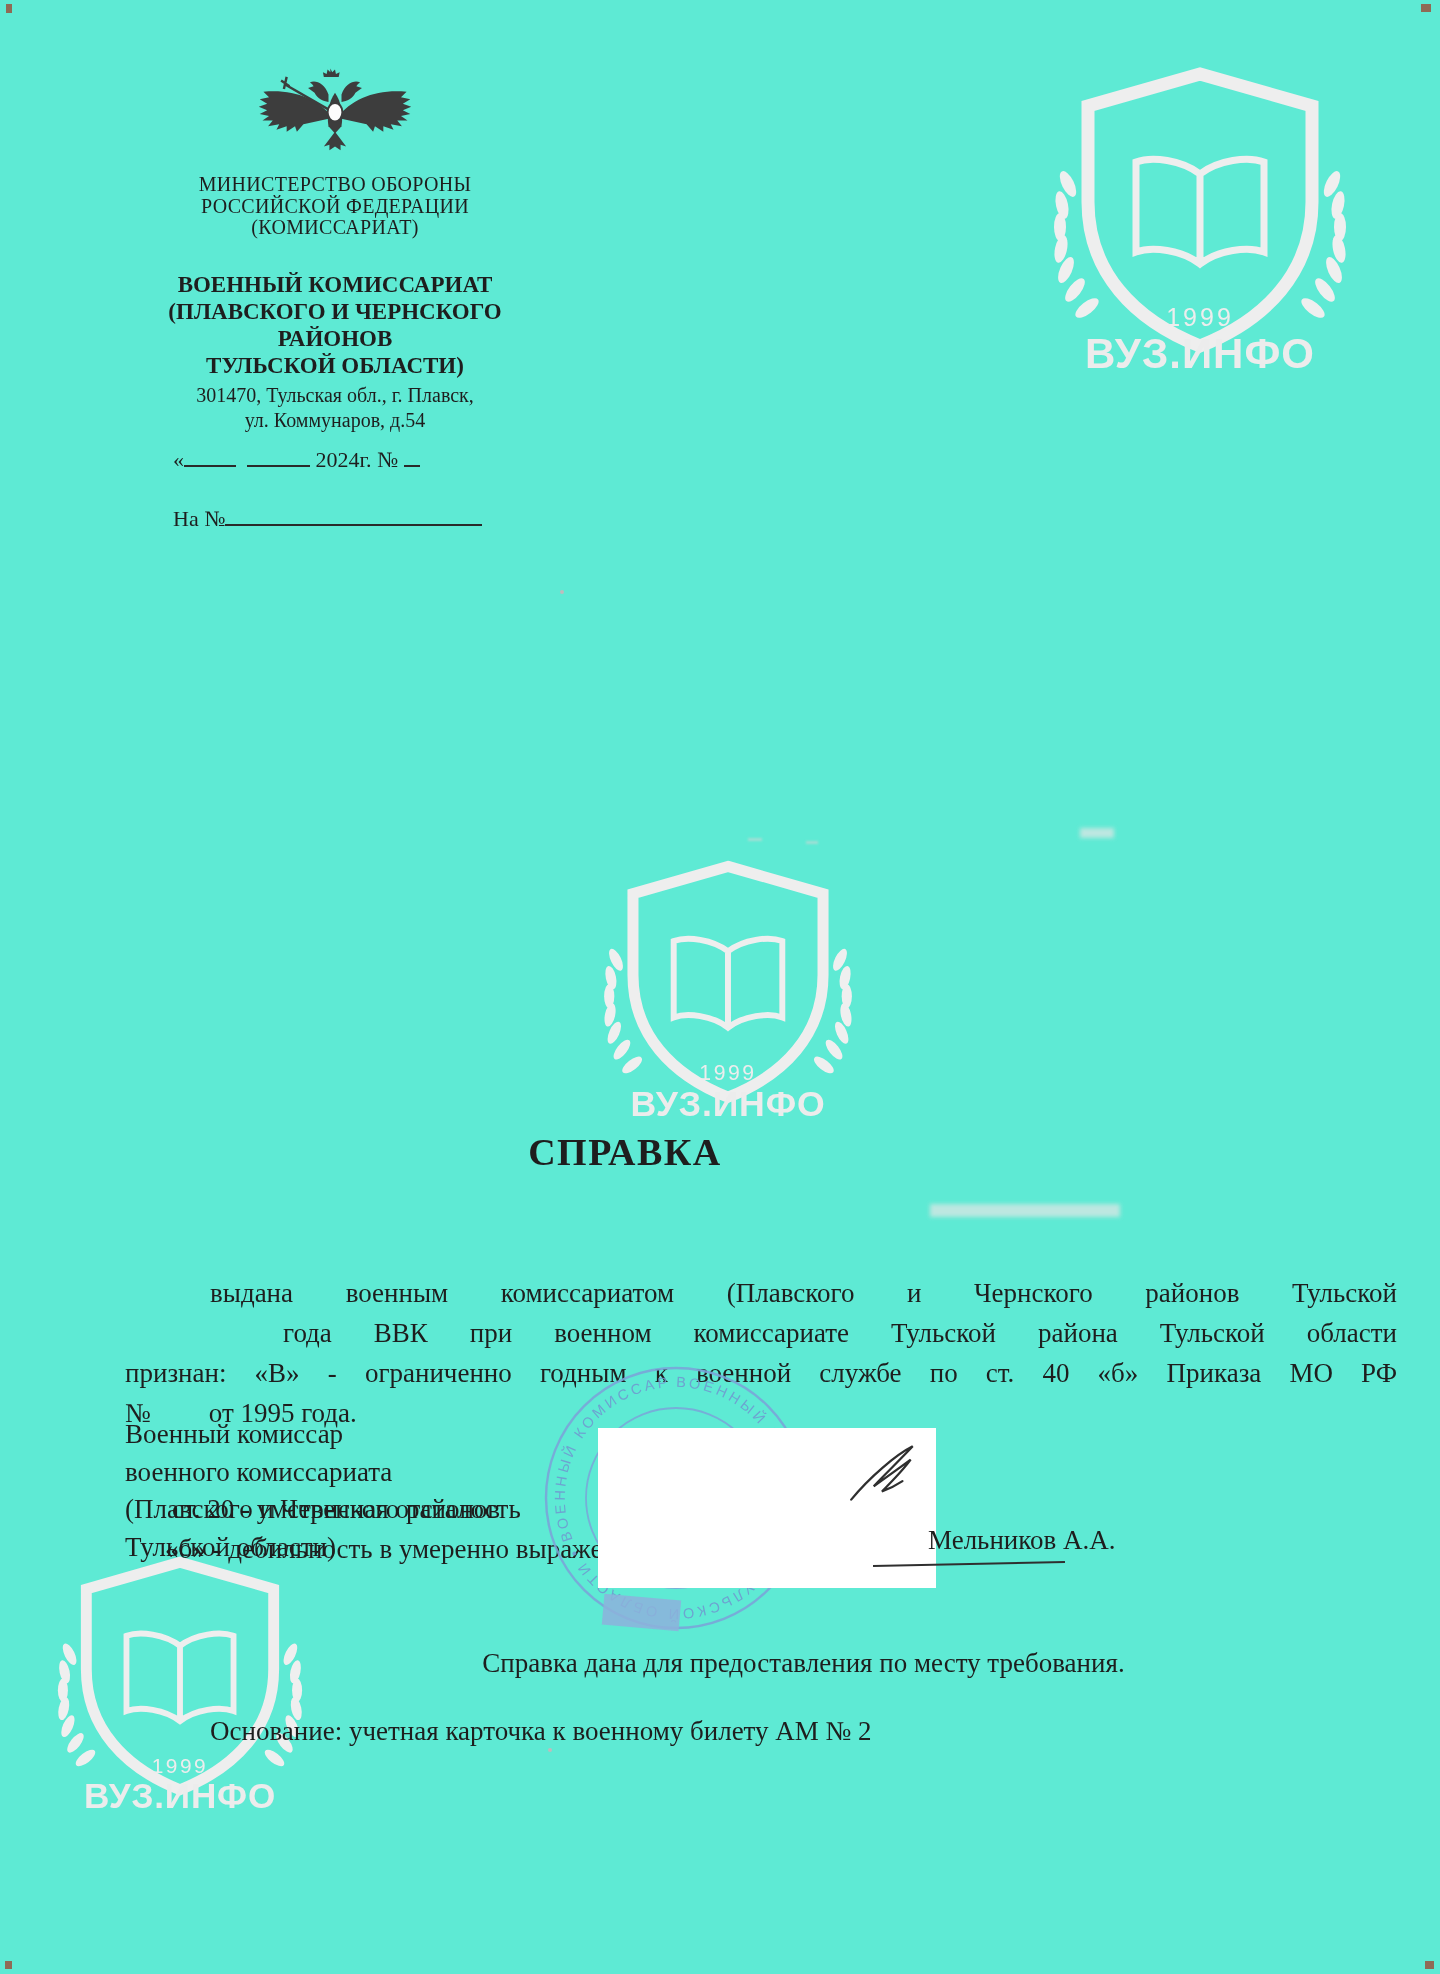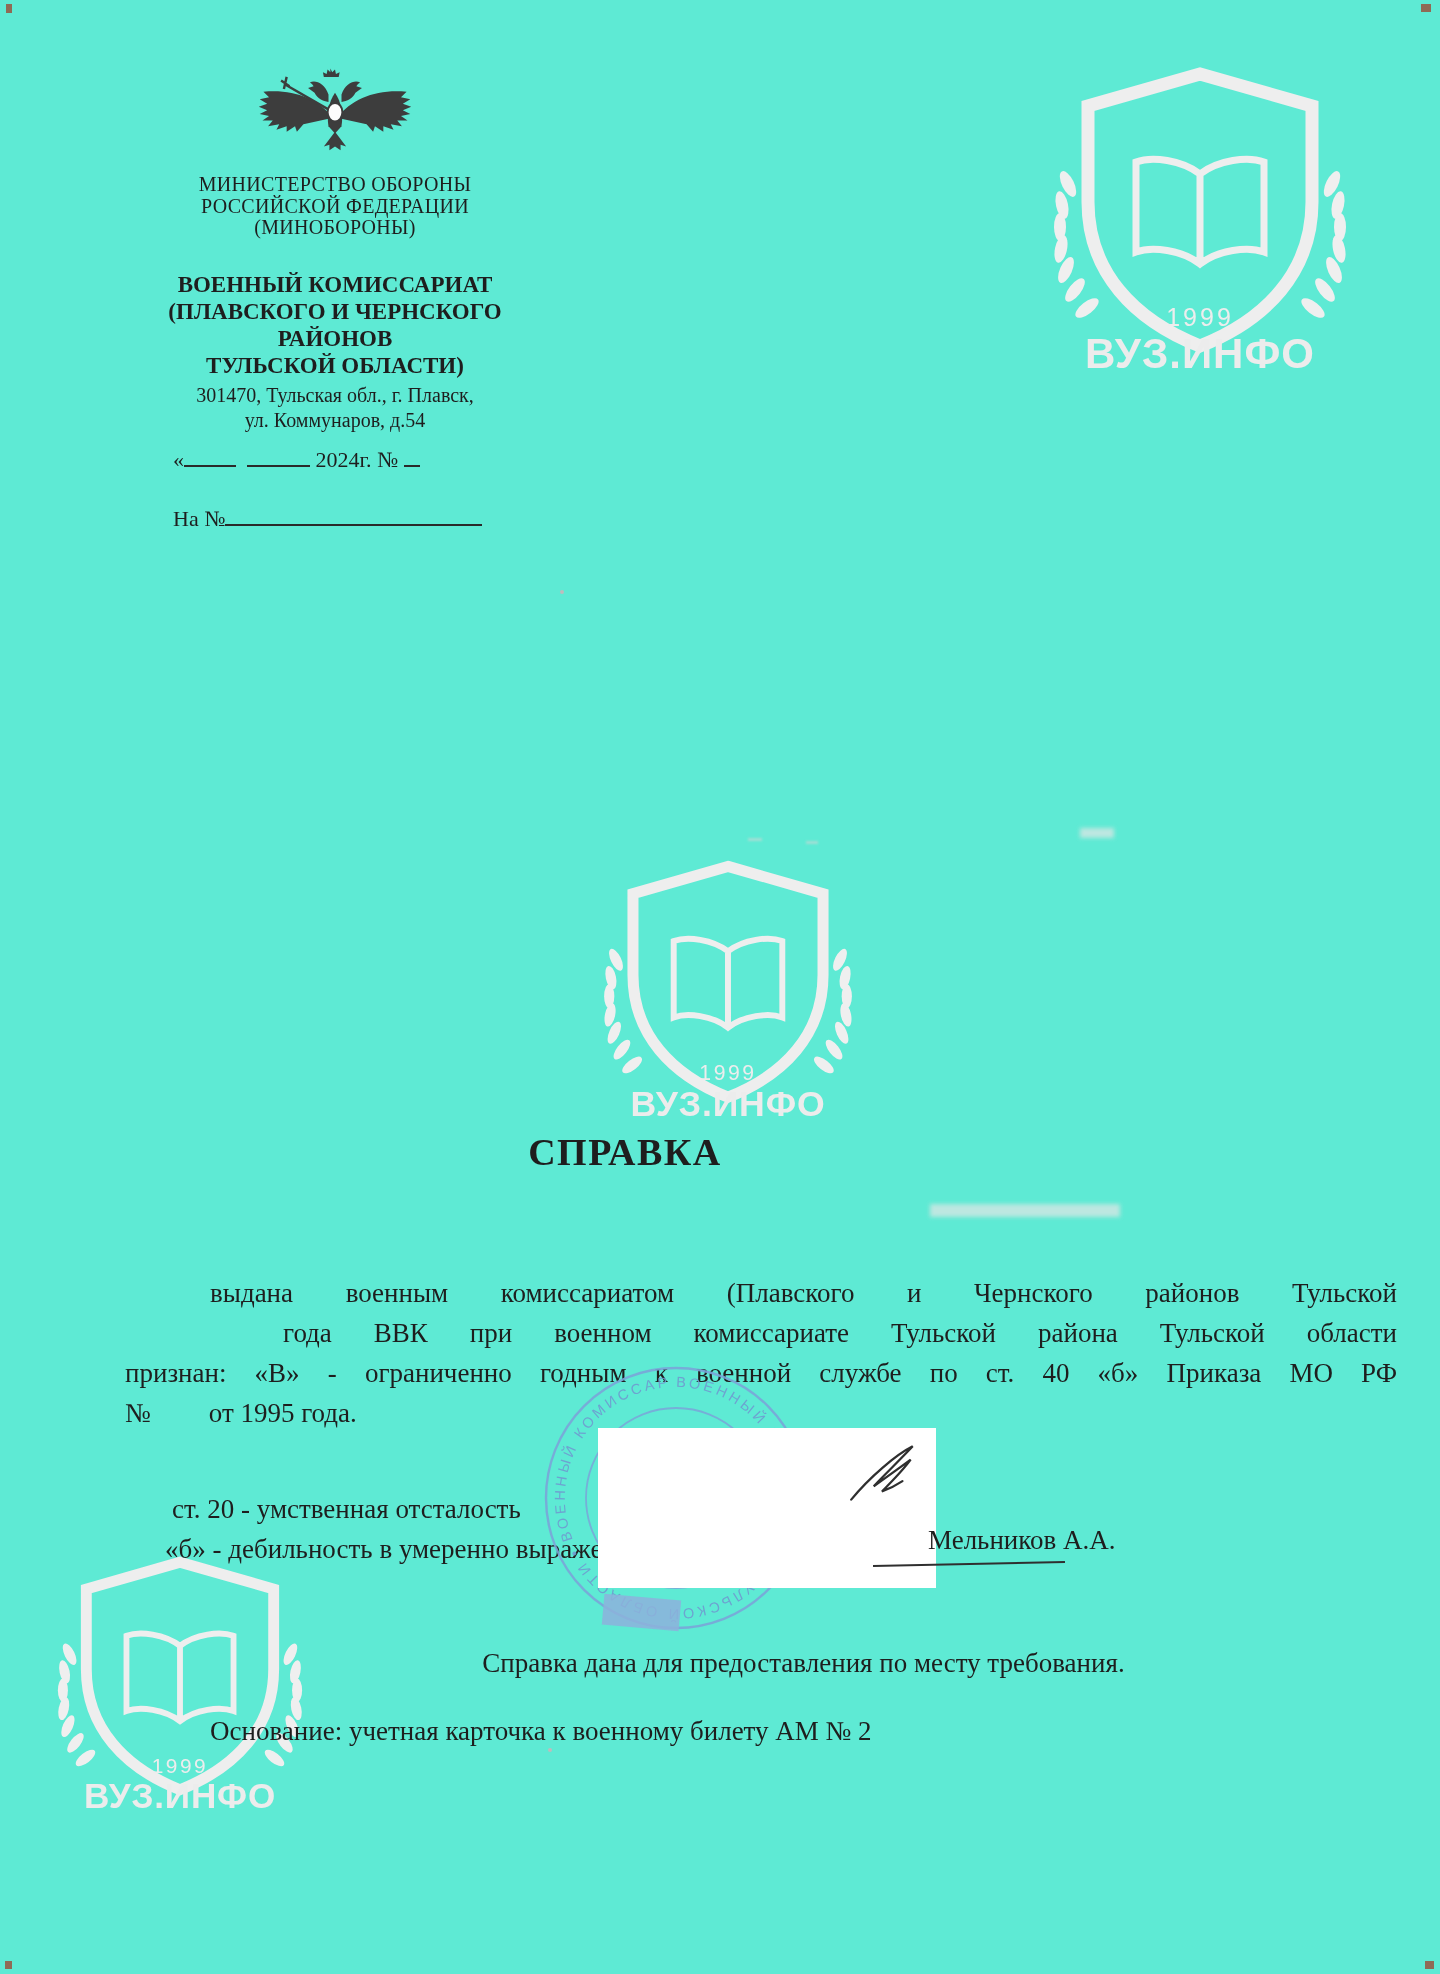--- a/index.html
+++ b/index.html
@@ -111,21 +111,21 @@
         <path d="M85 28 C78 38 76 52 78 64 l7 8 7-8 C94 52 92 38 85 28 z"></path>
         <path d="M85 70 l-12 16 6-2 0 6 6-4 6 4 0-6 6 2 z"></path>
         <rect x="32" y="18" width="66" height="2.6" transform="rotate(30 32 18)"></rect>
         <path d="M27 15 l9 6 M33 11 l-3 13" stroke="#3d3d3d" stroke-width="2.6" fill="none"></path>
       </g>
       <ellipse cx="85" cy="49" rx="8" ry="10" fill="#fdfdfd" stroke="#3d3d3d" stroke-width="2.2"></ellipse>
     </svg>
     <div class="ministry">
       <div>МИНИСТЕРСТВО ОБОРОНЫ</div>
       <div>РОССИЙСКОЙ ФЕДЕРАЦИИ</div>
-      <div>(МИНОБОРОНЫ)</div>
+      <div>(КОМИССАРИАТ)</div>
     </div>
     <div class="org">
       <div>ВОЕННЫЙ КОМИССАРИАТ</div>
       <div>(ПЛАВСКОГО И ЧЕРНСКОГО</div>
       <div>РАЙОНОВ</div>
       <div>ТУЛЬСКОЙ ОБЛАСТИ)</div>
     </div>
     <div class="addr">
       <div>301470, Тульская обл., г. Плавск,</div>
       <div>ул. Коммунаров, д.54</div>
@@ -160,20 +160,26 @@
     <defs>
         <path id="stampcircle" d="M136 25 a111 111 0 1 1 -0.2 0 z"></path>
       </defs>
     <text font-family="Liberation Sans, sans-serif" font-size="14.5" letter-spacing="3.2" fill="#6f9cd0" opacity=".9">
       <textPath href="#stampcircle">ВОЕННЫЙ КОМИССАРИАТ ТУЛЬСКОЙ ОБЛАСТИ  •  ВОЕННЫЙ КОМИССАРИАТ</textPath>
     </text>
   </svg>
   <div class="stamp-redaction"></div>
   <div class="stamp-bluebox"></div>
 
+  <div class="sig-block">
+    <div>Военный комиссар</div>
+    <div>военного комиссариата</div>
+    <div>(Плавского и Чернского районов</div>
+    <div>Тульской области)</div>
+  </div>
 
   <svg class="sig-stroke" width="82" height="72" viewBox="0 0 80 70">
     <path d="M8 60 C26 38 52 16 68 8 C55 22 40 36 30 47 C44 37 58 27 66 21 C58 32 46 44 38 52 C44 50 52 46 58 42" stroke="#2f2f2f" stroke-width="2.2" fill="none" stroke-linecap="round"></path>
   </svg>
   <div class="sig-underline"></div>
   <div class="sig-name">Мельников А.А.</div>
 
   <div class="speck" style="left:6px;top:4px;width:6px;height:9px"></div>
   <div class="speck" style="left:1421px;top:4px;width:10px;height:8px"></div>
   <div class="speck" style="left:5px;top:1961px;width:7px;height:8px"></div>

